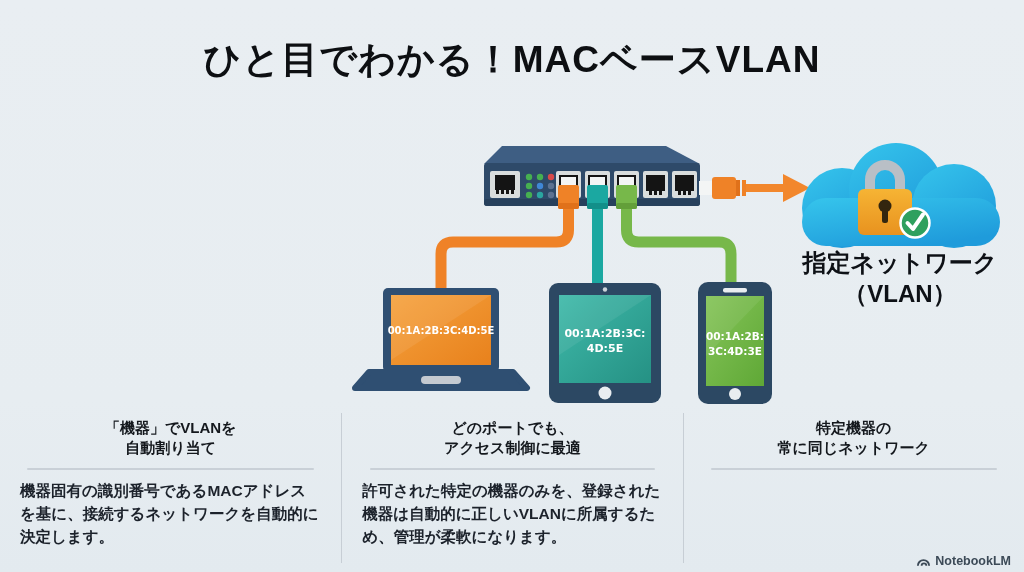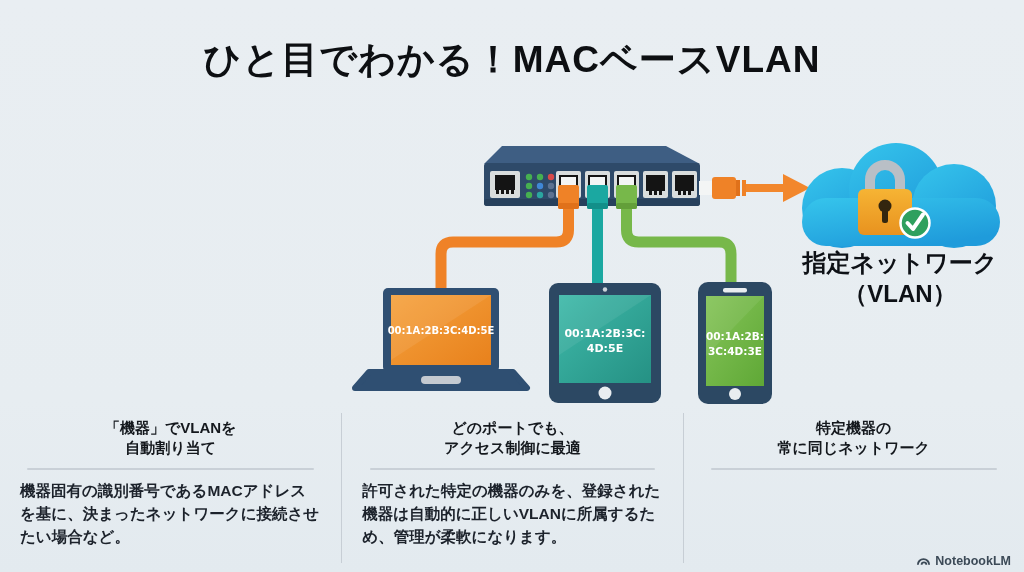--- a/index.html
+++ b/index.html
@@ -25,21 +25,21 @@
   .col + .col{border-left:1.5px solid #c7ced5;}
   .col-heading{
     text-align:center;font-size:15px;font-weight:800;line-height:1.35;
     margin-top:5px;color:#14181d;
   }
   .col-divider{width:84%;height:2px;background:#c9d0d7;margin:9px auto 9px;border-radius:1px;}
   .col-body{
     padding:0 20px;font-size:15.5px;font-weight:600;line-height:1.5;color:#1c222b;
   }
   .footer{
-    position:absolute;right:13px;bottom:4px;display:flex;gap:4px;
+    position:absolute;right:13px;bottom:4px;display:flex;align-items:center;gap:4px;
     font-size:12.5px;font-weight:700;color:#3c4a57;
   }
   .mac-text{font-family:"DejaVu Sans","Liberation Sans",sans-serif;font-weight:bold;fill:#ffffff;}
 </style>
 </head>
 <body>
 
 <h1 class="title">ひと目でわかる！MACベースVLAN</h1>
 
 <svg class="diagram-svg" viewBox="0 0 1024 572">
@@ -204,21 +204,21 @@
   <div>（VLAN）</div>
 </div>
 
 <div class="columns">
   <div class="col">
     <div class="col-heading">
       <div>「機器」でVLANを</div>
       <div>自動割り当て</div>
     </div>
     <div class="col-divider"></div>
-    <div class="col-body">機器固有の識別番号であるMACアドレスを基に、決まったネットワークに接続させたい場合など。</div>
+    <div class="col-body">機器固有の識別番号であるMACアドレスを基に、接続するネットワークを自動的に決定します。</div>
   </div>
   <div class="col">
     <div class="col-heading">
       <div>どのポートでも、</div>
       <div>アクセス制御に最適</div>
     </div>
     <div class="col-divider"></div>
     <div class="col-body">許可された特定の機器のみを、登録された機器は自動的に正しいVLANに所属するため、管理が柔軟になります。</div>
   </div>
   <div class="col">

